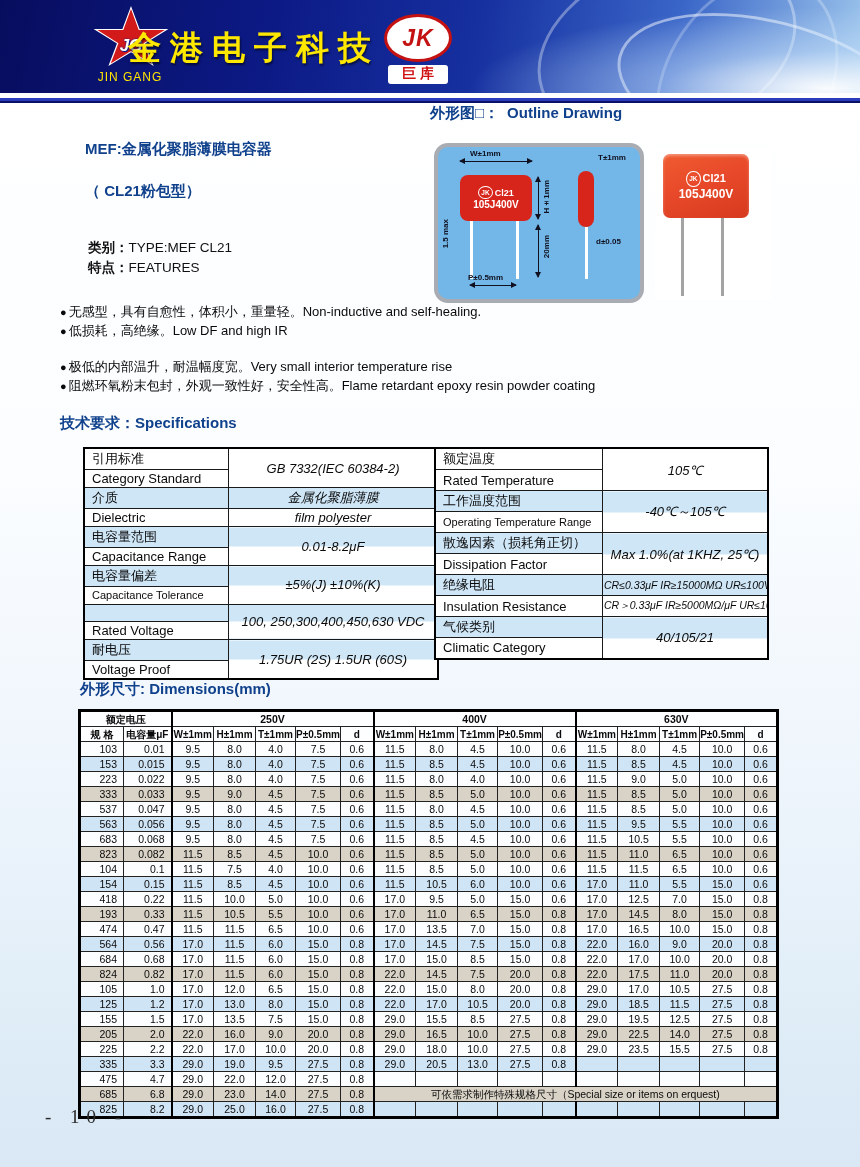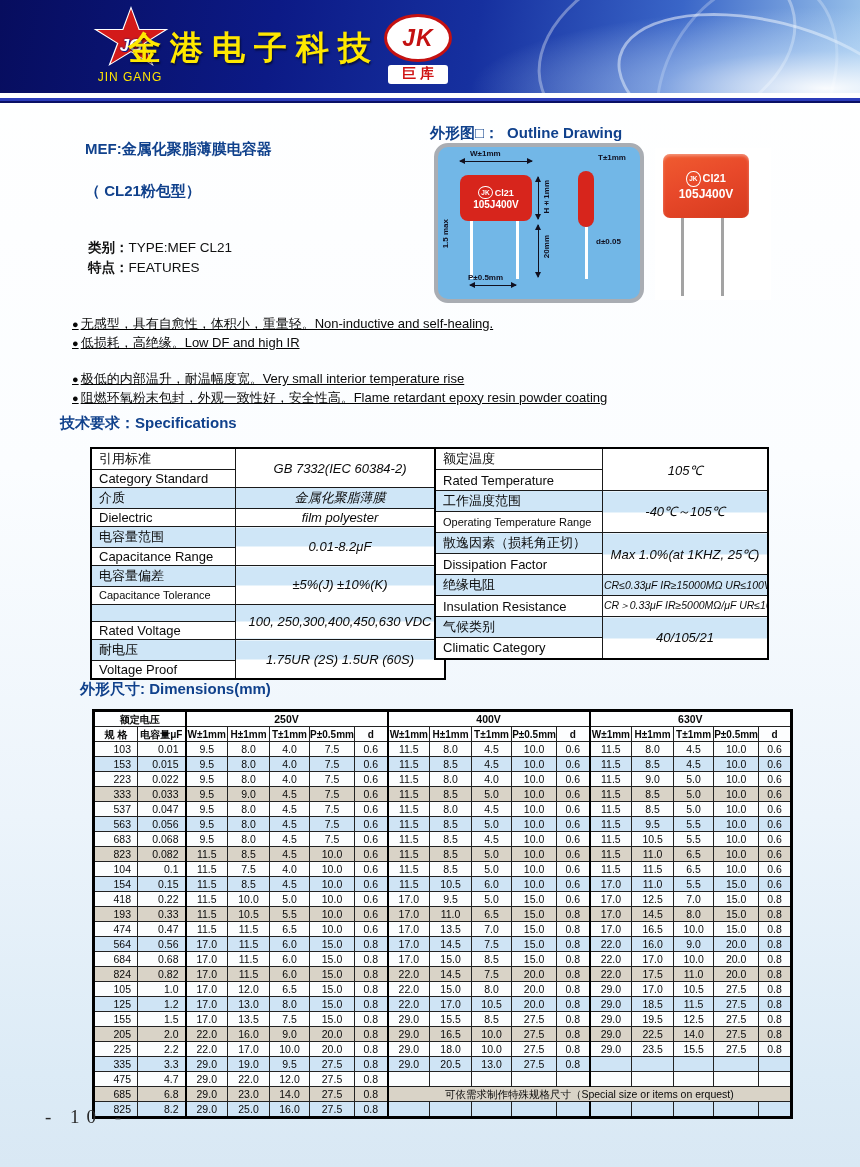--- a/index.html
+++ b/index.html
@@ -33,21 +33,21 @@
         font-size:14px;letter-spacing:4px;padding:0 0 1px 4px;}
   .sep{position:absolute;left:0;top:93px;width:860px;height:16px;
         background:linear-gradient(to bottom,#ffffff 0 5px,#2b3cba 5px 8px,#0a1065 8px 10px,#ffffff 10px 16px);}
   
   .blue-title{color:#10418c;font-weight:bold;font-size:15px;}
   .product-title{position:absolute;left:85px;top:140px;}
   .product-sub{position:absolute;left:85px;top:182px;}
   .type-block{position:absolute;left:88px;top:238px;font-size:13.5px;color:#111;line-height:20px;}
   .type-block b{font-weight:bold;}
   
-  .outline-title{position:absolute;left:430px;top:124px;}
+  .outline-title{position:absolute;left:430px;top:104px;}
   .outline-title .en{margin-left:8px;}
   .panel{position:absolute;left:434px;top:143px;width:202px;height:152px;background:#72b7e7;
         border:4px solid #a9adb3;border-radius:14px;}
   .cap-front{position:absolute;left:22px;top:28px;width:72px;height:46px;background:#d7251c;border-radius:8px;
         color:#fff;text-align:center;display:flex;flex-direction:column;justify-content:center;line-height:11px;}
   .cap-front .l1{font-size:9px;font-weight:bold;}
   .cap-front .l2{font-size:10px;font-weight:bold;}
   .mini-oval{display:inline-block;border:1px solid #fff;border-radius:50%;font-size:6.5px;padding:0 2px;margin-right:2px;vertical-align:1px;}
   .lead{position:absolute;width:3px;background:#fff;}
   .cap-side{position:absolute;left:140px;top:24px;width:16px;height:56px;background:#d7251c;border-radius:8px;}
@@ -62,43 +62,43 @@
   .varrow::before{top:-1px;border-top:0;border-bottom:6px solid #101020;}
   .varrow::after{bottom:-1px;border-bottom:0;border-top:6px solid #101020;}
   .photo{position:absolute;left:655px;top:148px;width:116px;height:152px;background:#ffffff;}
   .photo-body{position:absolute;left:8px;top:6px;width:86px;height:64px;border-radius:7px;
         background:linear-gradient(160deg,#f05c30 0%,#e8492a 45%,#d63a1e 100%);color:#fff;text-align:center;
         display:flex;flex-direction:column;justify-content:center;line-height:14px;box-shadow:inset 0 2px 3px rgba(255,255,255,.35);}
   .photo-body .l1{font-size:11px;font-weight:bold;}
   .photo-body .l2{font-size:12px;font-weight:bold;}
   .photo .lead{background:#a3a3a3;width:2.5px;}
   
-  .bullets{position:absolute;left:60px;top:303px;width:780px;margin:12px;padding:0;list-style:none;text-decoration:underline;}
+  .bullets{position:absolute;left:60px;top:303px;width:780px;margin:0;padding:0;list-style:none;}
   .bullets li{font-size:13px;color:#0a0a0a;line-height:17.5px;}
   .bullets li::before{content:"●";margin-right:2px;font-size:11px;}
   .bullets li.gap{margin-top:18px;}
   .spec-title{position:absolute;left:60px;top:414px;}
   
   table{border-collapse:collapse;}
   .spec{position:absolute;table-layout:fixed;}
   .spec td{border:1px solid #1a1a1a;font-size:13px;color:#0a0a0a;overflow:hidden;white-space:nowrap;}
-  .spec-left{left:90px;top:447px;width:356px;}
+  .spec-left{left:83px;top:447px;width:356px;}
   .spec-right{left:434px;top:447px;width:335px;}
   .spec-left tr{height:17.5px;} .spec-right tr{height:21px;}
   .spec td.lbl{padding-left:7px;text-align:left;}
   .spec td.val{text-align:center;font-style:italic;}
   .bg-blue{background:#cfe6f7;} .bg-white{background:#ffffff;}
   .bg-grad{background:linear-gradient(to bottom,#cfe6f7 50%,#ffffff 50%);}
   .spec-left td:first-child{width:135px;} .spec-right td:first-child{width:158px;}
   .spec .sm{font-size:11px;}
   .spec .xs{font-size:10.5px;}
   .spec{border:2px solid #000;}
   
   .dims-title{position:absolute;left:80px;top:680px;}
-  .dims{position:absolute;left:92px;top:709px;width:697px;table-layout:fixed;border:3px solid #000;}
+  .dims{position:absolute;left:78px;top:709px;width:697px;table-layout:fixed;border:3px solid #000;}
   .dims th,.dims td{border:1px solid #222;font-size:10.5px;color:#0a0a0a;text-align:center;
         padding:0;height:14px;line-height:13px;overflow:hidden;white-space:nowrap;}
   .dims th{background:#fdfeff;font-weight:bold;font-size:10px;}
   .dims th.volt{font-size:10.5px;}
   .dims .gb{border-left:2px solid #000;}
   .tint-w td{background:#fbfdfe;}
   .tint-b td{background:#cfe4f5;}
   .tint-t td{background:#d9d3c7;}
   .dims td.c-code,.dims td.c-cap{text-align:right;padding-right:6px;}
   .dims td.note-cell{text-align:center;font-size:10.5px;padding:0;}

